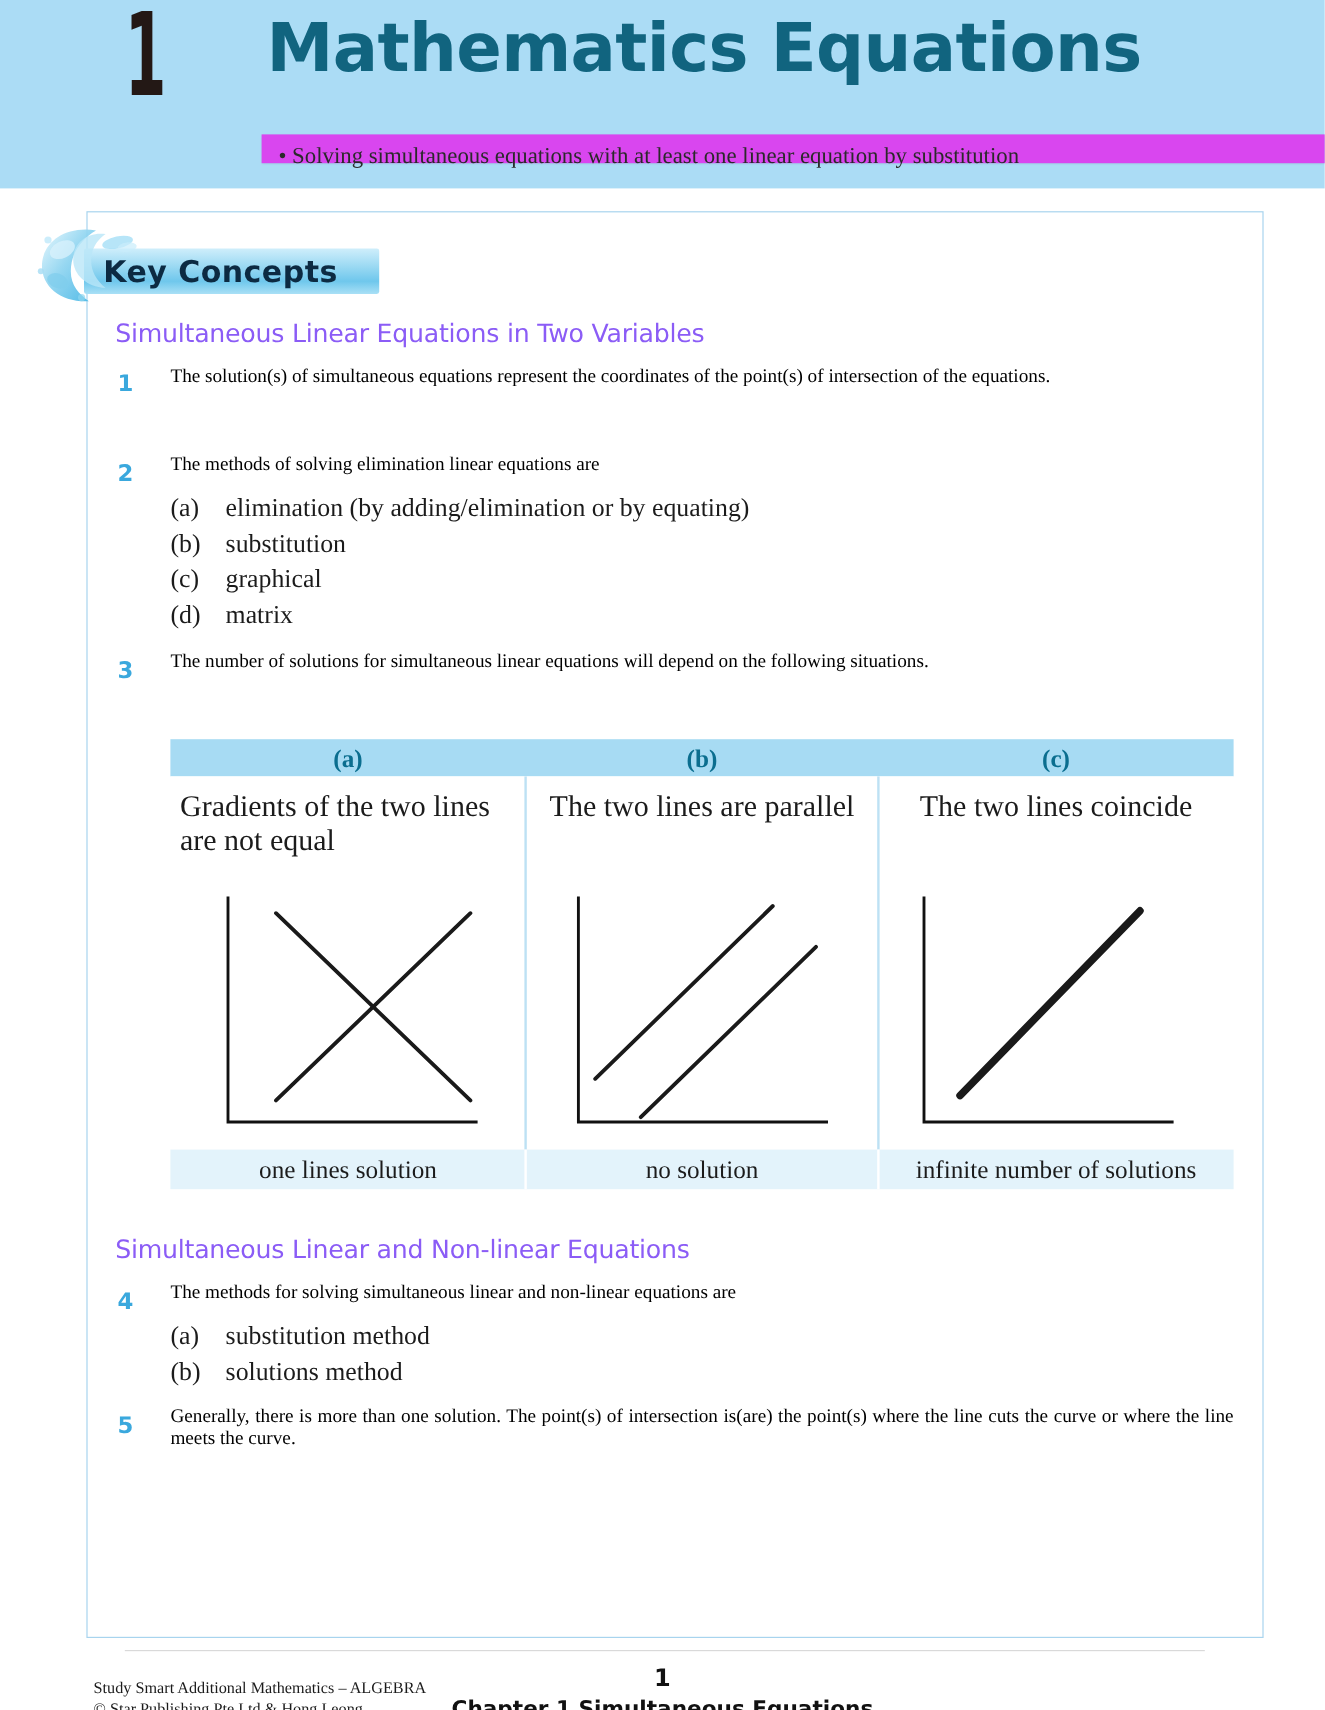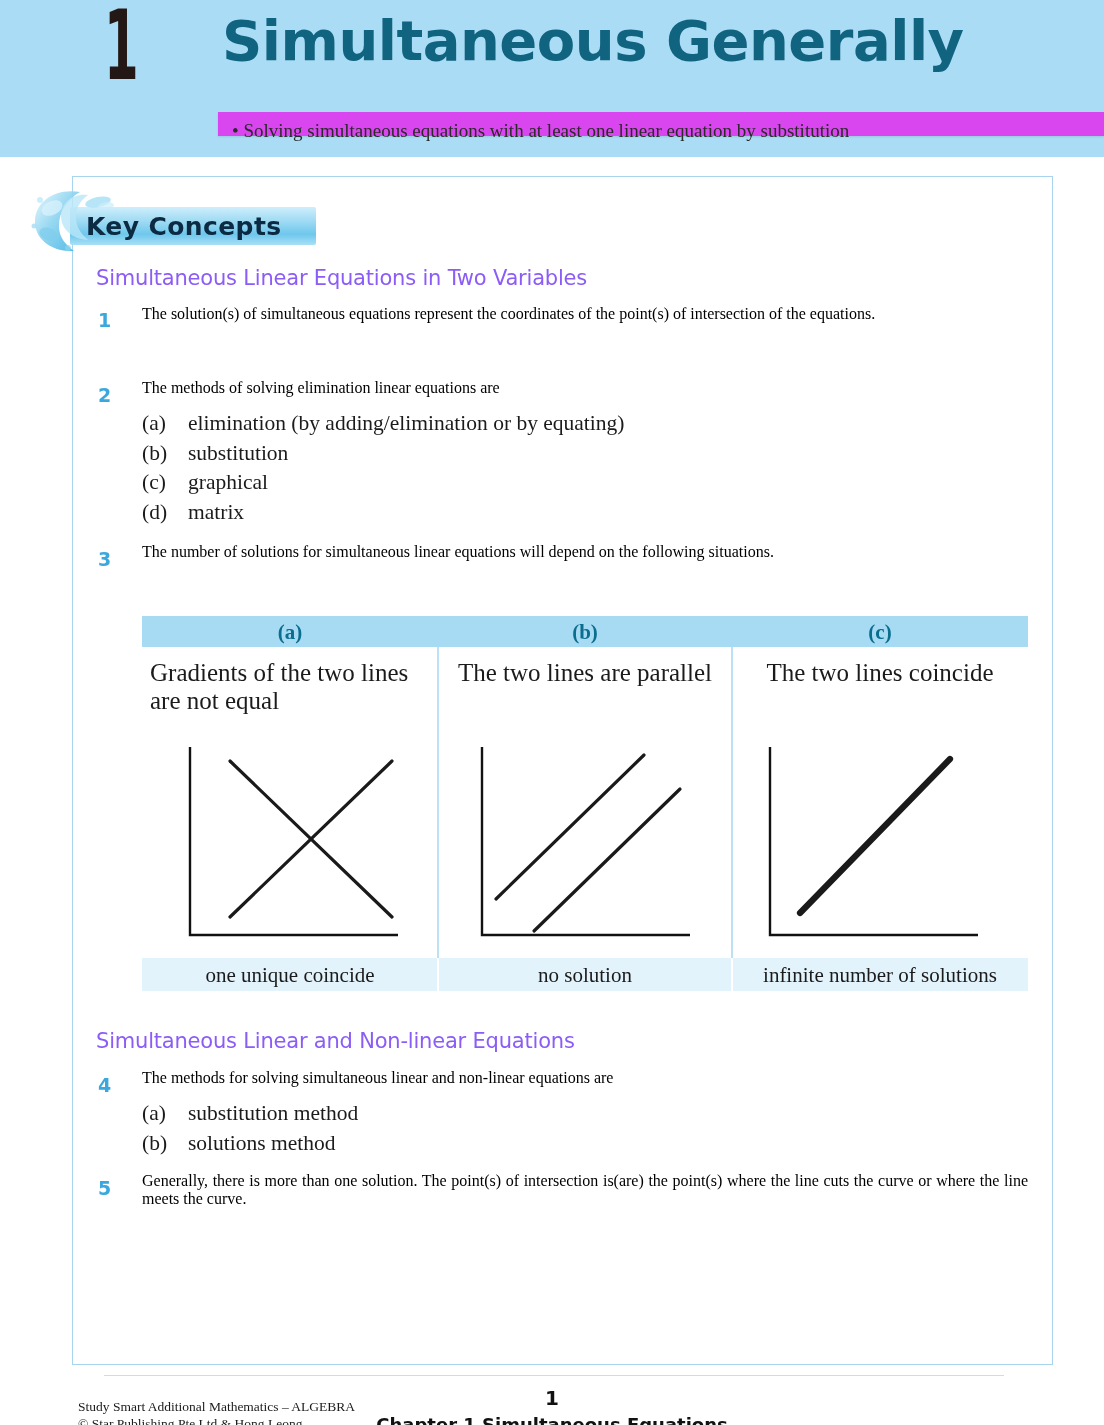--- a/index.html
+++ b/index.html
@@ -289,21 +289,21 @@
     font-size: 18px;
     line-height: 22px;
     color: #111111;
   }
 </style>
 </head>
 <body>
 
 <div class="header-band">
   <div class="chapter-number">1</div>
-  <div class="chapter-title">Simultaneous Generally</div>
+  <div class="chapter-title">Mathematics Equations</div>
   <div class="objective-bar">
     <div class="objective-text">
       <span>•</span>
       <span>Solving simultaneous equations with at least one linear equation by substitution</span>
     </div>
   </div>
 </div>
 
 <div class="content-box"></div>
 
@@ -394,21 +394,21 @@
         <line x1="36" y1="172" x2="186" y2="18" stroke="#1a1a1a" stroke-width="6.2" stroke-linecap="round"></line>
       </svg>
     </div>
 
   </div>
 
   <div class="tbl-divider" style="left:295px;"></div>
   <div class="tbl-divider" style="left:589px;"></div>
 
   <div class="tbl-foot">
-    <div class="tbl-foot-cell" style="left:0px; width:296px;">one unique coincide</div>
+    <div class="tbl-foot-cell" style="left:0px; width:296px;">one lines solution</div>
     <div class="tbl-foot-cell" style="left:296px; width:294px;font-family:Liberation Serif, serif;">no solution</div>
     <div class="tbl-foot-cell" style="left:590px; width:296px;">infinite number of solutions</div>
   </div>
   <div class="tbl-foot-div" style="left:295px;"></div>
   <div class="tbl-foot-div" style="left:589px;"></div>
 
 </div>
 
 <div class="sec-head" id="sec-head-2">Simultaneous Linear and Non-linear Equations</div>
 

